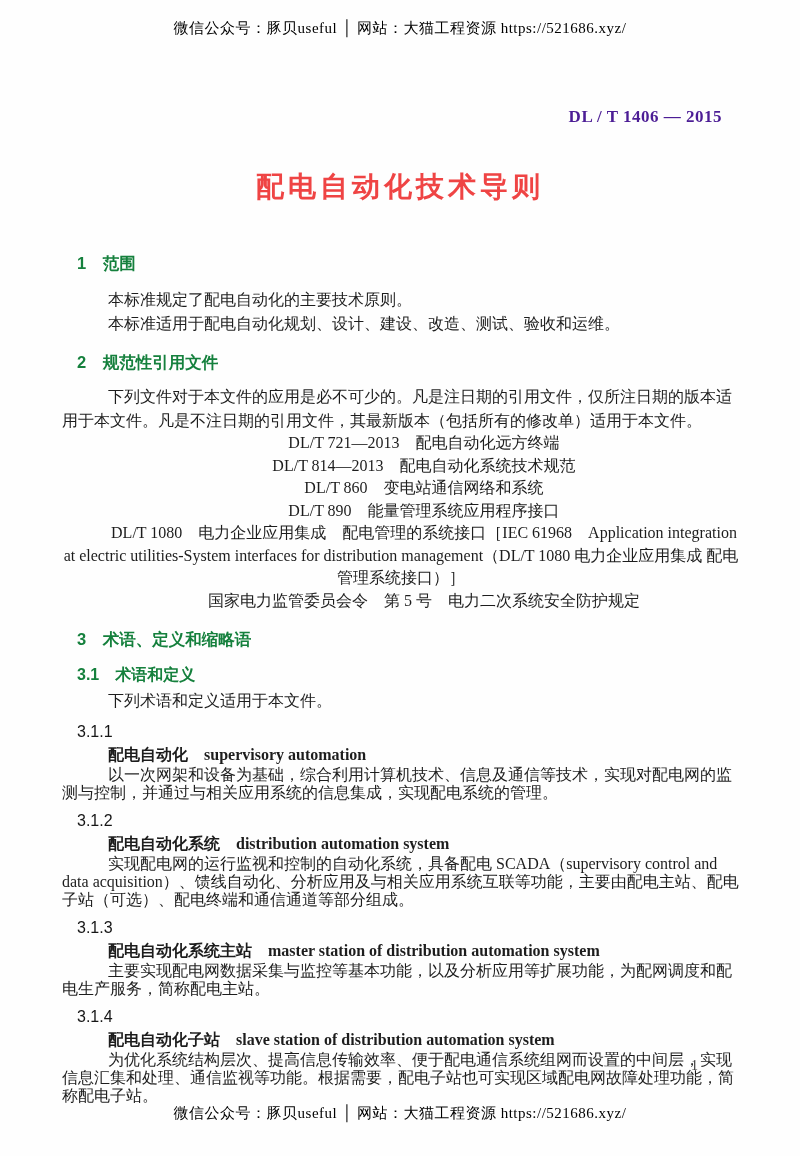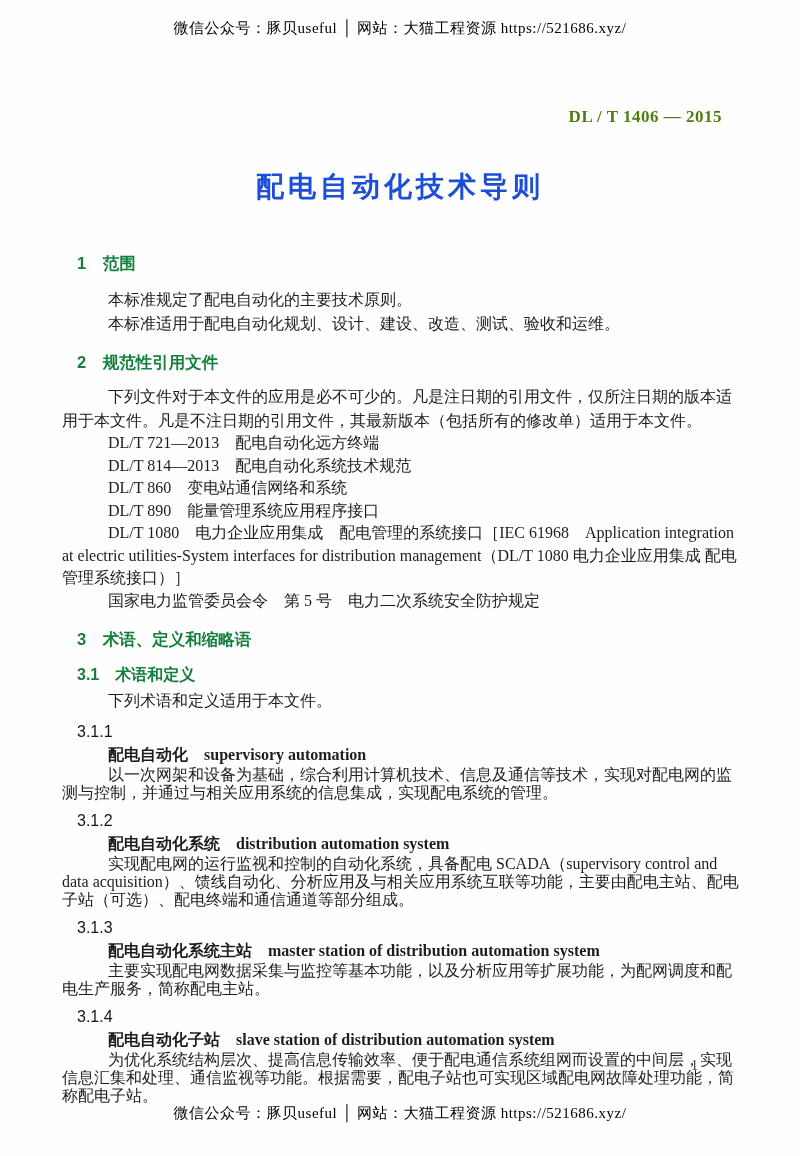--- a/index.html
+++ b/index.html
@@ -24,33 +24,33 @@
   }
   .wm-top { top: 19px; }
   .wm-bottom { top: 1104px; }
   .doc-code {
     position: absolute;
     top: 107px;
     right: 78px;
     font-size: 17px;
     font-weight: bold;
     letter-spacing: 0.5px;
-    color: #4d7c0f;
+    color: #4c1d95;
     font-family: "Liberation Serif", serif;
   }
   .doc-title {
     position: absolute;
     top: 168px;
     left: 0;
     width: 100%;
     text-align: center;
     font-size: 28px;
     font-weight: bold;
     letter-spacing: 4px;
-    color: #1d4ed8;
+    color: #ef4444;
     font-family: "Liberation Sans", sans-serif;
   }
   .content {
     position: absolute;
     top: 250px;
     left: 62px;
     width: 678px;
     font-size: 16px;
     line-height: 23px;
   }
@@ -69,20 +69,21 @@
     font-family: "Liberation Sans", sans-serif;
     color: #15803d;
     margin: 12px 0 3px 15px;
     line-height: 23px;
   }
   p.body { margin: 0; text-indent: 46px; line-height: 23.5px; }
   .refs p {
     margin: 0;
     text-indent: 46px;
     line-height: 22.5px;
+    text-align: center;
   }
   .clause-num {
     margin: 8px 0 1px 15px;
     font-family: "Liberation Sans", sans-serif;
     font-size: 16px;
     line-height: 22px;
     color: #161616;
   }
   p.term {
     margin: 0 0 0 46px;

